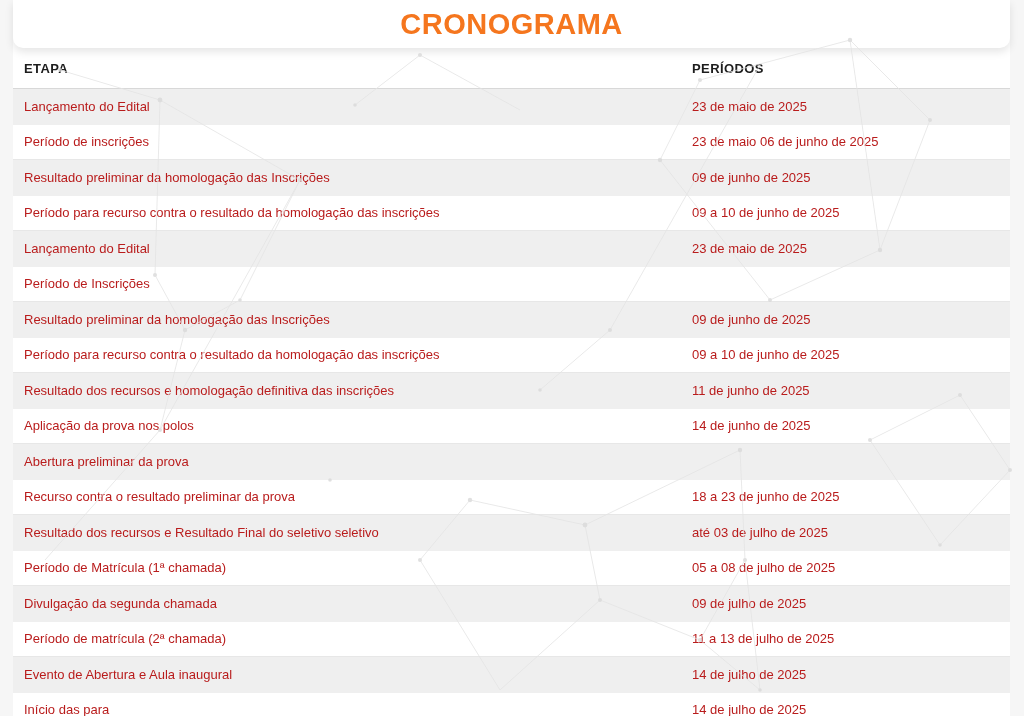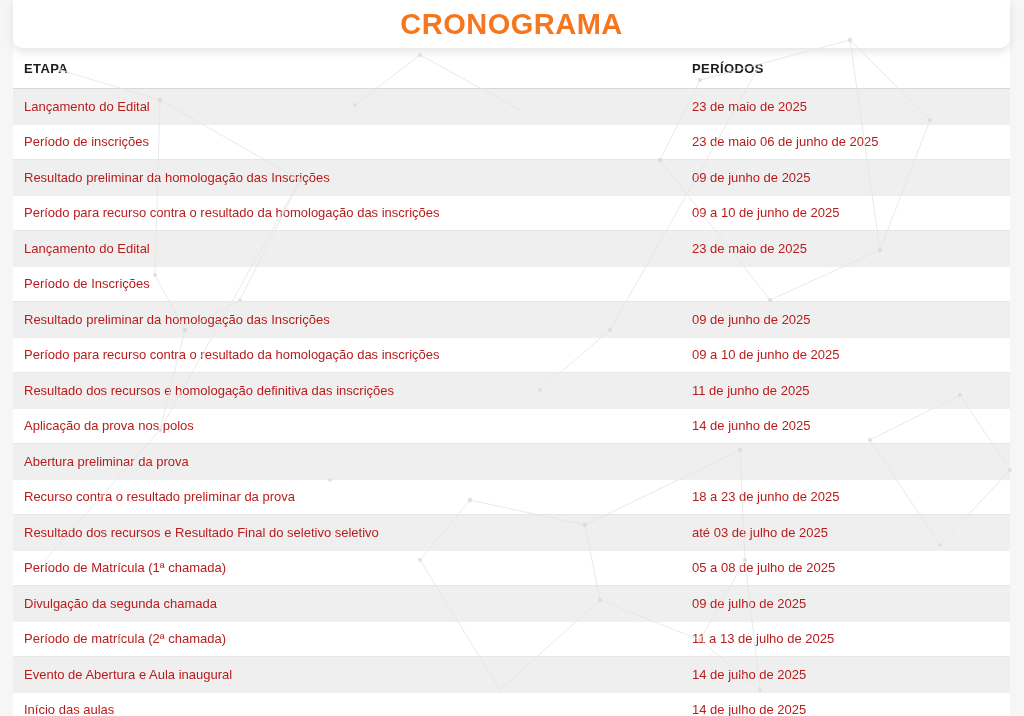--- a/index.html
+++ b/index.html
@@ -173,21 +173,21 @@
     <div class="cell">Período de matrícula (2ª chamada)</div>
     <div class="cell">11 a 13 de julho de 2025</div>
   </div>
 
   <div class="row">
     <div class="cell">Evento de Abertura e Aula inaugural</div>
     <div class="cell">14 de julho de 2025</div>
   </div>
 
   <div class="row">
-    <div class="cell">Início das aulas</div>
+    <div class="cell">Início das para</div>
     <div class="cell">14 de julho de 2025</div>
   </div>
 </div>
 
   </div>
 
   <svg class="plexus" viewBox="0 0 1024 716" xmlns="http://www.w3.org/2000/svg">
     <g stroke="#e4e4e4" stroke-width="1" fill="none">
       <polyline points="60,70 160,100 155,275 185,330 160,430"></polyline>
       <polyline points="160,100 300,180 240,300 185,330"></polyline>

